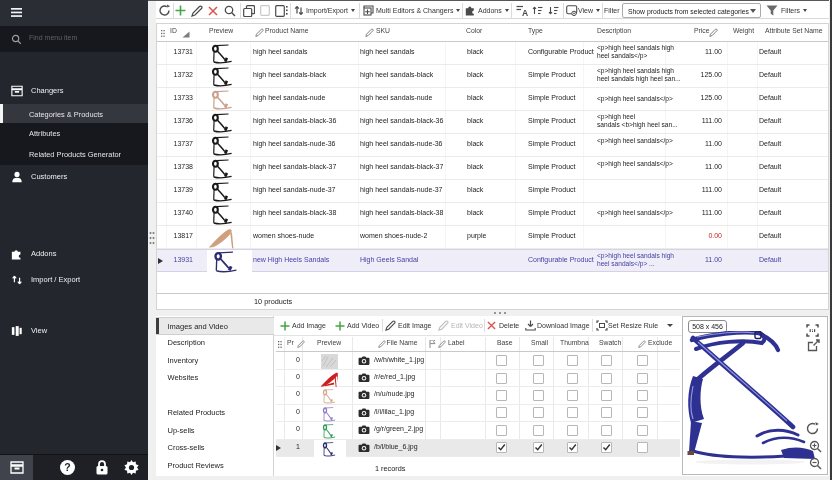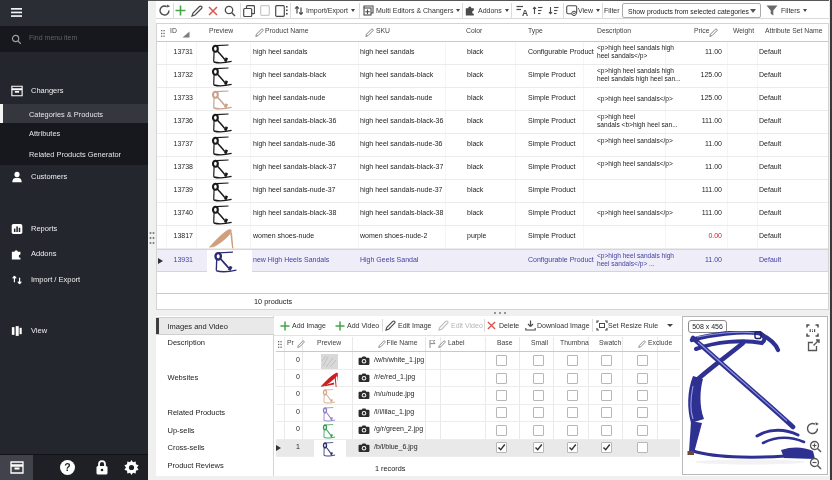--- a/index.html
+++ b/index.html
@@ -99,29 +99,20 @@
       </div>
   <div class="smi" style="top:144px">
         <span class="txt">Related Products Generator</span>
       </div>
   <div class="mi" style="top:164px">
         <svg width="14" height="14" viewBox="0 0 14 14">
           <circle cx="7" cy="4" r="3" fill="#fff"></circle>
           <path d="M1.5 13 Q1.5 8 7 8 Q12.5 8 12.5 13 Z" fill="#fff"></path>
         </svg>
         <span class="txt">Customers</span>
-      </div>
-  <div class="mi" style="top:216px">
-        <svg width="14" height="13" viewBox="0 0 14 13">
-          <rect x="0.8" y="0.8" width="12.4" height="11.4" rx="2" fill="#fff"></rect>
-          <rect x="3.4" y="6" width="1.8" height="4" fill="#24262d"></rect>
-          <rect x="6.2" y="3.5" width="1.8" height="6.5" fill="#24262d"></rect>
-          <rect x="9" y="5" width="1.8" height="5" fill="#24262d"></rect>
-        </svg>
-        <span class="txt">Reports</span>
       </div>
   <div class="mi" style="top:241px">
         <svg width="14" height="13" viewBox="0 0 14 13">
           <path d="M1 4 h3 a2 2 0 1 1 4 0 h3 v3 a2 2 0 1 0 0 4 v2 h-10 Z" fill="#fff"></path>
         </svg>
         <span class="txt">Addons</span>
       </div>
   <div class="mi" style="top:267px">
         <svg width="14" height="13" viewBox="0 0 14 13">
           <path d="M4 9 V2 M4 2 L2 4.5 M4 2 L6 4.5" stroke="#fff" stroke-width="1.4" fill="none"></path>
@@ -483,20 +474,23 @@
         </g>
       </svg>
 </div>
 
 <div id="tabs">
   <div class="tab sel" style="top:1px">
         <span>Images and Video</span>
       </div>
   <div class="tab" style="top:18.5px">
         <span>Description</span>
+      </div>
+  <div class="tab" style="top:36px">
+        <span>Inventory</span>
       </div>
   <div class="tab" style="top:53.5px">
         <span>Websites</span>
       </div>
   <div class="tab" style="top:88.5px">
         <span>Related Products</span>
       </div>
   <div class="tab" style="top:106px">
         <span>Up-sells</span>
       </div>

